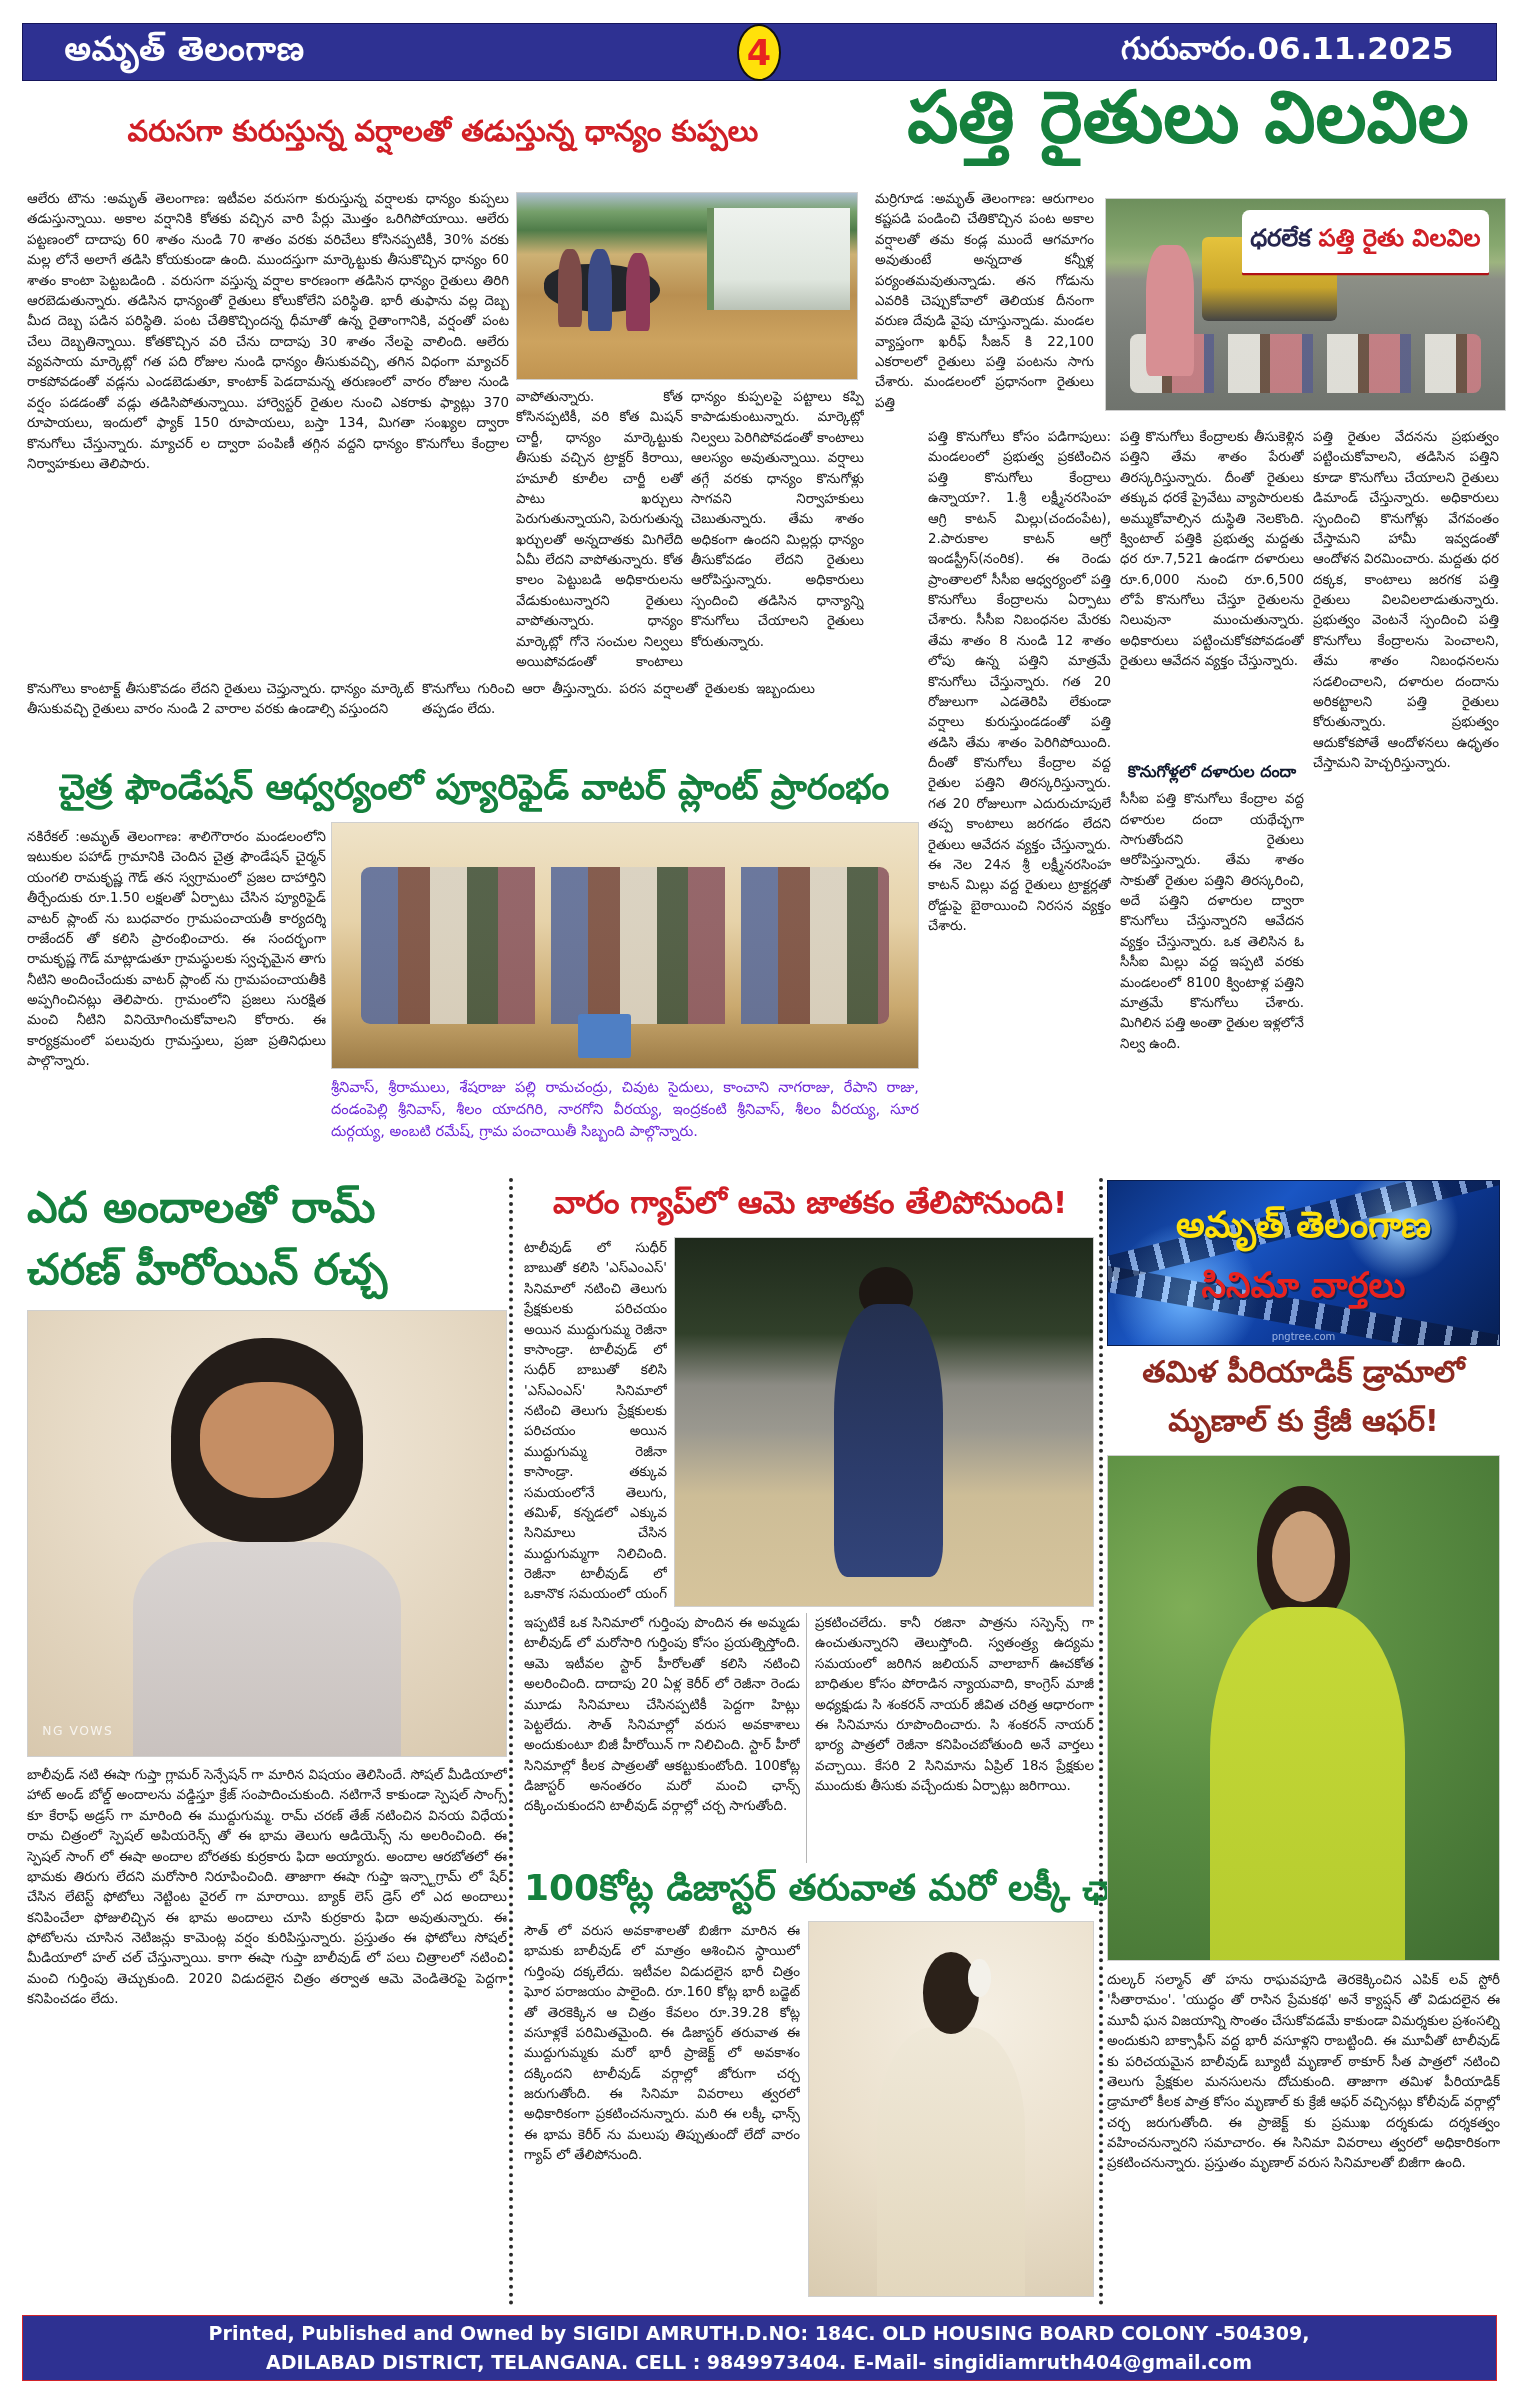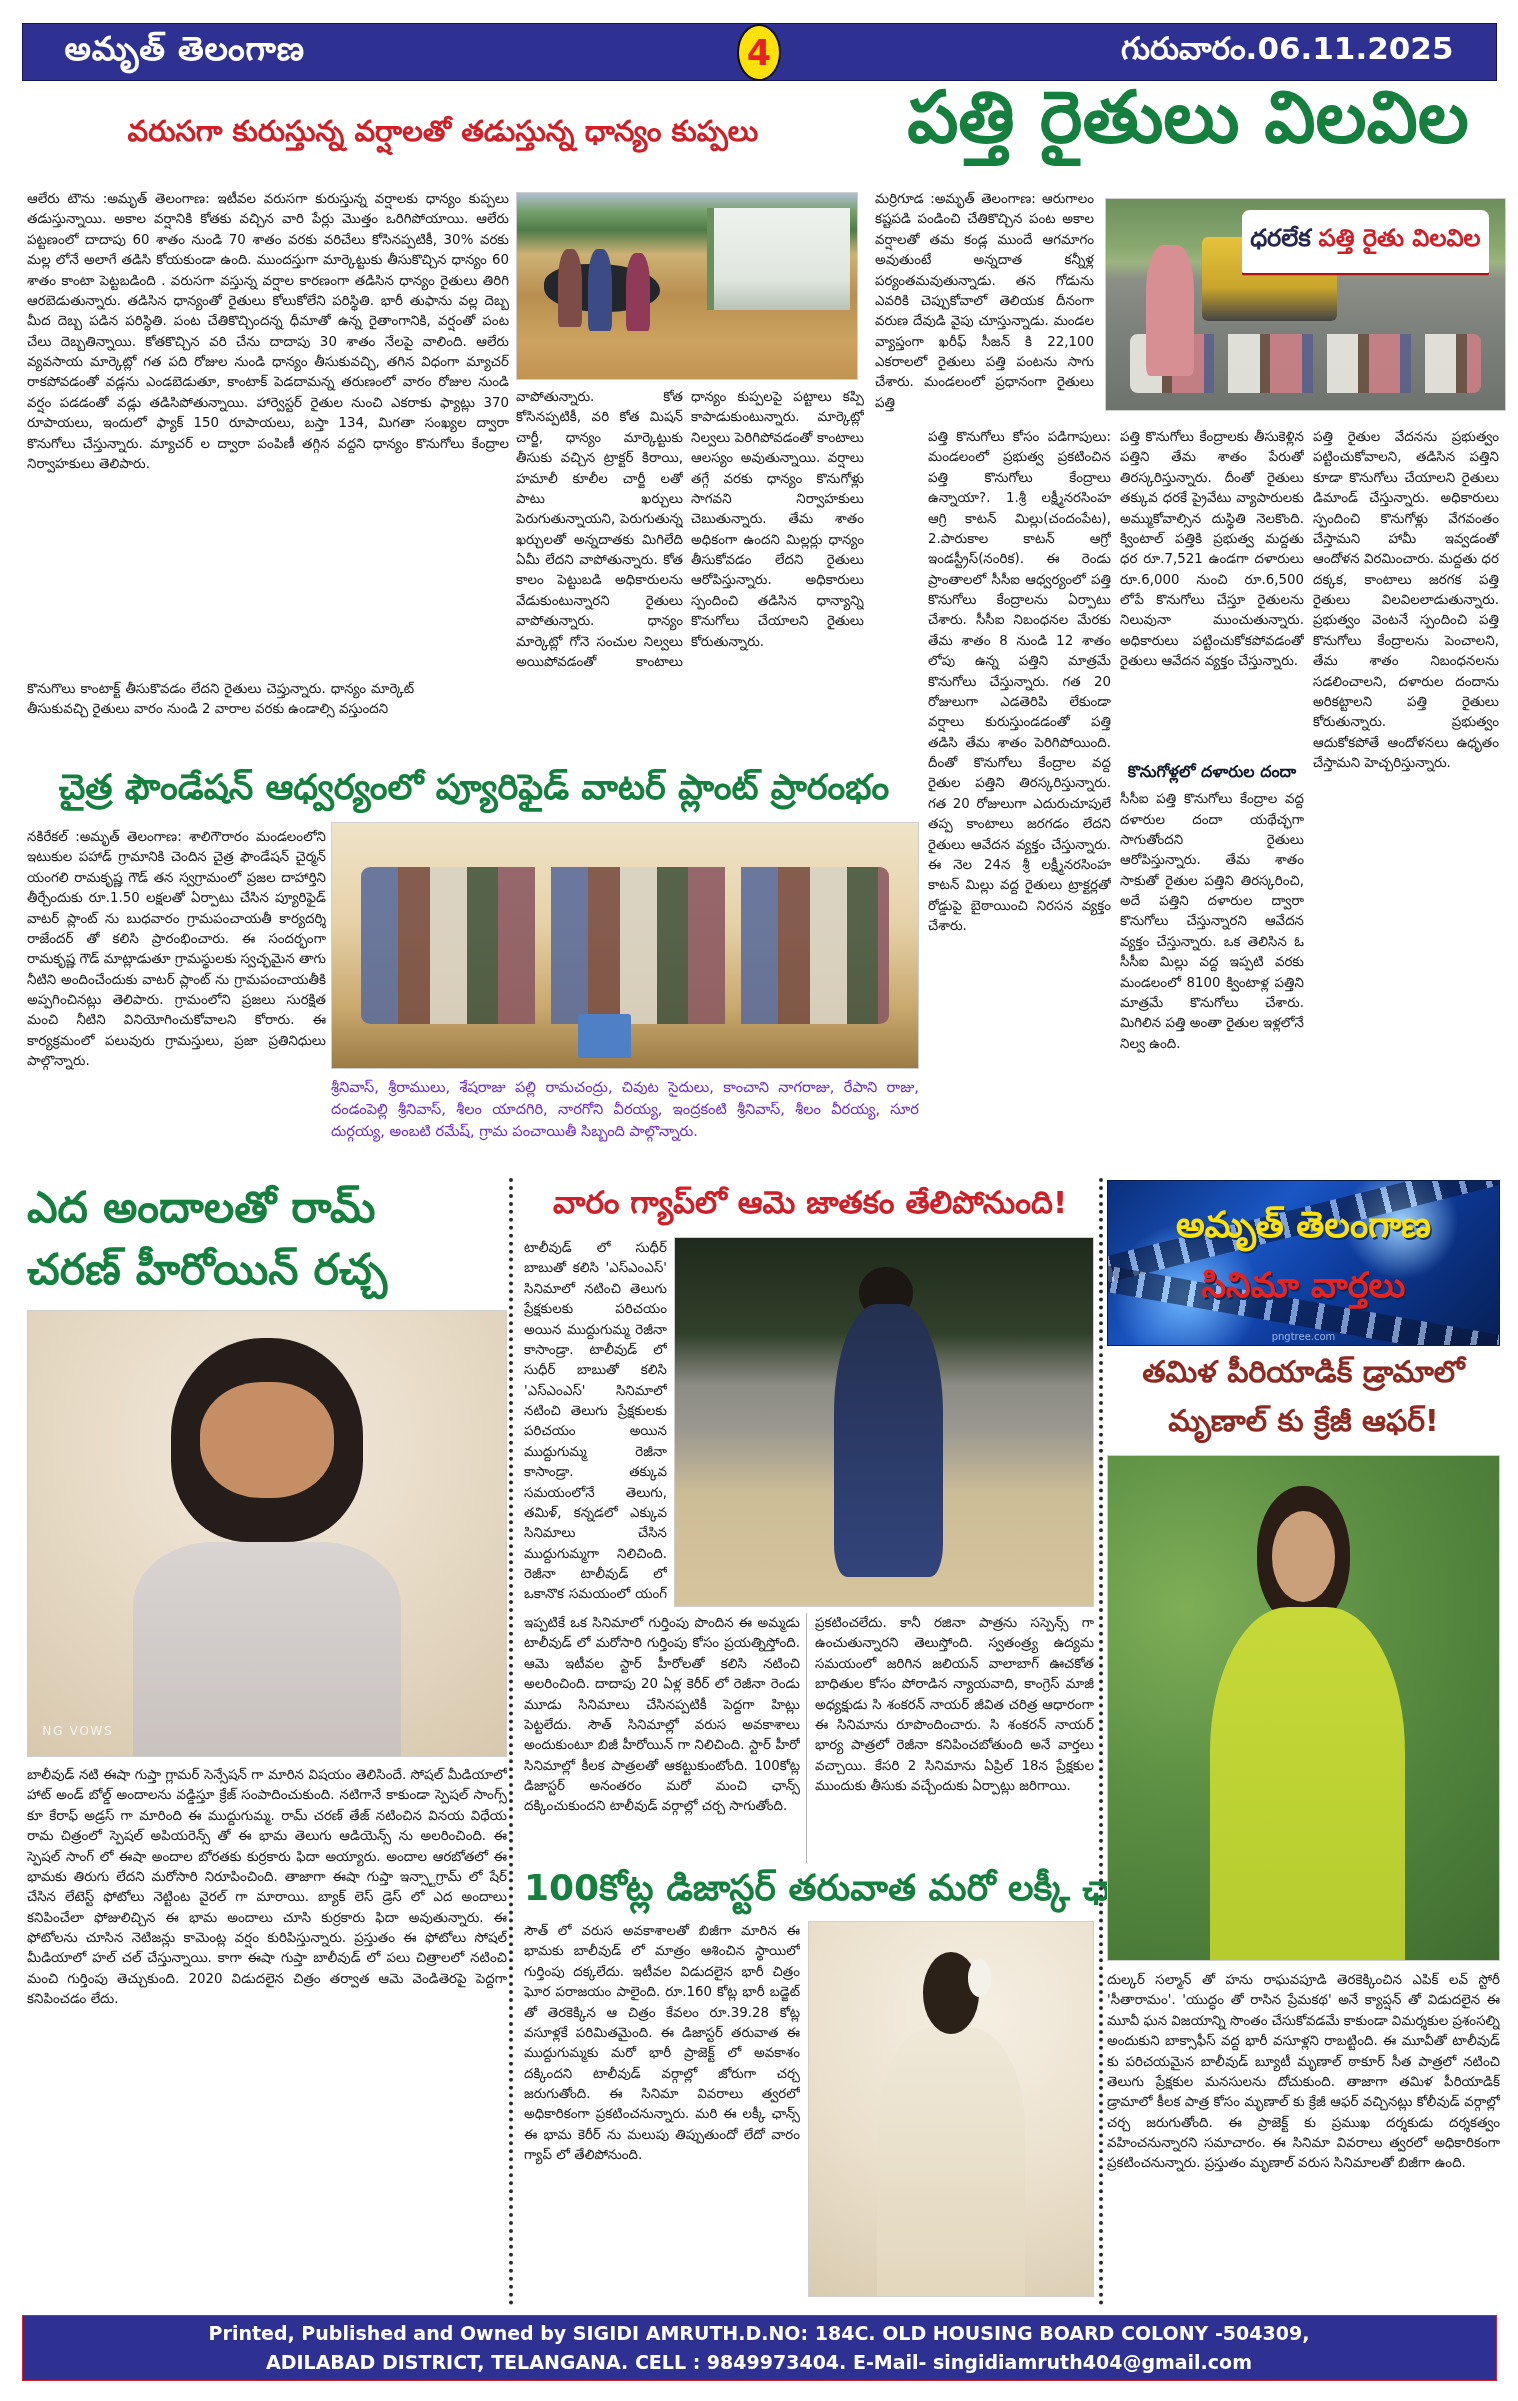--- a/index.html
+++ b/index.html
@@ -88,20 +88,21 @@
     <div class="tarp"></div>
     <div class="p1"></div>
     <div class="p2"></div>
     <div class="p3"></div>
   </div>
 
   <div class="abs body-text" style="left:516px;top:387px;width:167px;height:285px;">వాపోతున్నారు. కోత కోసినప్పటికీ, వరి కోత మిషన్ చార్జీ, ధాన్యం మార్కెట్టుకు తీసుకు వచ్చిన ట్రాక్టర్ కిరాయి, హమాలీ కూలీల చార్జీ లతో పాటు ఖర్చులు పెరుగుతున్నాయని, పెరుగుతున్న ఖర్చులతో అన్నదాతకు మిగిలేది ఏమీ లేదని వాపోతున్నారు. కోత కాలం పెట్టుబడి అధికారులను వేడుకుంటున్నారని రైతులు వాపోతున్నారు. ధాన్యం మార్కెట్లో గోనె సంచుల నిల్వలు అయిపోవడంతో కాంటాలు నిలిచిపోతున్నాయని రైతులు ఆవేదన వ్యక్తం చేస్తున్నారు. తడిసిన ధాన్యాన్ని ఆరబెట్టేందుకు రైతులు పడరాని పాట్లు పడుతున్నారు.</div>
   <div class="abs body-text" style="left:691px;top:387px;width:173px;height:285px;">ధాన్యం కుప్పలపై పట్టాలు కప్పి కాపాడుకుంటున్నారు. మార్కెట్లో నిల్వలు పెరిగిపోవడంతో కాంటాలు ఆలస్యం అవుతున్నాయి. వర్షాలు తగ్గే వరకు ధాన్యం కొనుగోళ్లు సాగవని నిర్వాహకులు చెబుతున్నారు. తేమ శాతం అధికంగా ఉందని మిల్లర్లు ధాన్యం తీసుకోవడం లేదని రైతులు ఆరోపిస్తున్నారు. అధికారులు స్పందించి తడిసిన ధాన్యాన్ని కొనుగోలు చేయాలని రైతులు కోరుతున్నారు.</div>
 
   <div class="abs body-text" style="left:27px;top:679px;width:387px;height:71px;">కొనుగొలు కాంటాక్ట్ తీసుకొవడం లేదని రైతులు చెప్తున్నారు. ధాన్యం మార్కెట్ తీసుకువచ్చి రైతులు వారం నుండి 2 వారాల వరకు ఉండాల్సి వస్తుందని</div>
+  <div class="abs body-text" style="left:422px;top:679px;width:393px;height:71px;">కొనుగోలు గురించి ఆరా తీస్తున్నారు. పరస వర్షాలతో రైతులకు ఇబ్బందులు తప్పడం లేదు.</div>
 
   <div class="abs hl-blue center nowrap" style="left:27px;top:767px;width:894px;height:49px;font-size:35px;">చైత్ర ఫౌండేషన్ ఆధ్వర్యంలో ప్యూరిఫైడ్ వాటర్ ప్లాంట్ ప్రారంభం</div>
 
   <div class="abs body-text" style="left:27px;top:827px;width:299px;height:270px;">నకిరేకల్ :అమృత్ తెలంగాణ:  శాలిగౌరారం మండలంలోని ఇటుకుల పహాడ్ గ్రామానికి చెందిన చైత్ర ఫౌండేషన్ చైర్మన్ యంగలి రామకృష్ణ గౌడ్ తన స్వగ్రామంలో ప్రజల దాహార్తిని తీర్చేందుకు రూ.1.50 లక్షలతో ఏర్పాటు చేసిన ప్యూరిఫైడ్ వాటర్ ప్లాంట్ ను బుధవారం గ్రామపంచాయతీ కార్యదర్శి రాజేందర్ తో కలిసి ప్రారంభించారు. ఈ సందర్భంగా రామకృష్ణ గౌడ్ మాట్లాడుతూ గ్రామస్థులకు స్వచ్ఛమైన తాగు నీటిని అందించేందుకు వాటర్ ప్లాంట్ ను గ్రామపంచాయతీకి అప్పగించినట్లు తెలిపారు. గ్రామంలోని ప్రజలు సురక్షిత మంచి నీటిని వినియోగించుకోవాలని కోరారు. ఈ కార్యక్రమంలో పలువురు గ్రామస్తులు, ప్రజా ప్రతినిధులు పాల్గొన్నారు.</div>
 
   <div class="abs photo ph-water" style="left:331px;top:822px;width:588px;height:247px;">
     <div class="grp"></div>
     <div class="can"></div>
   </div>
 

